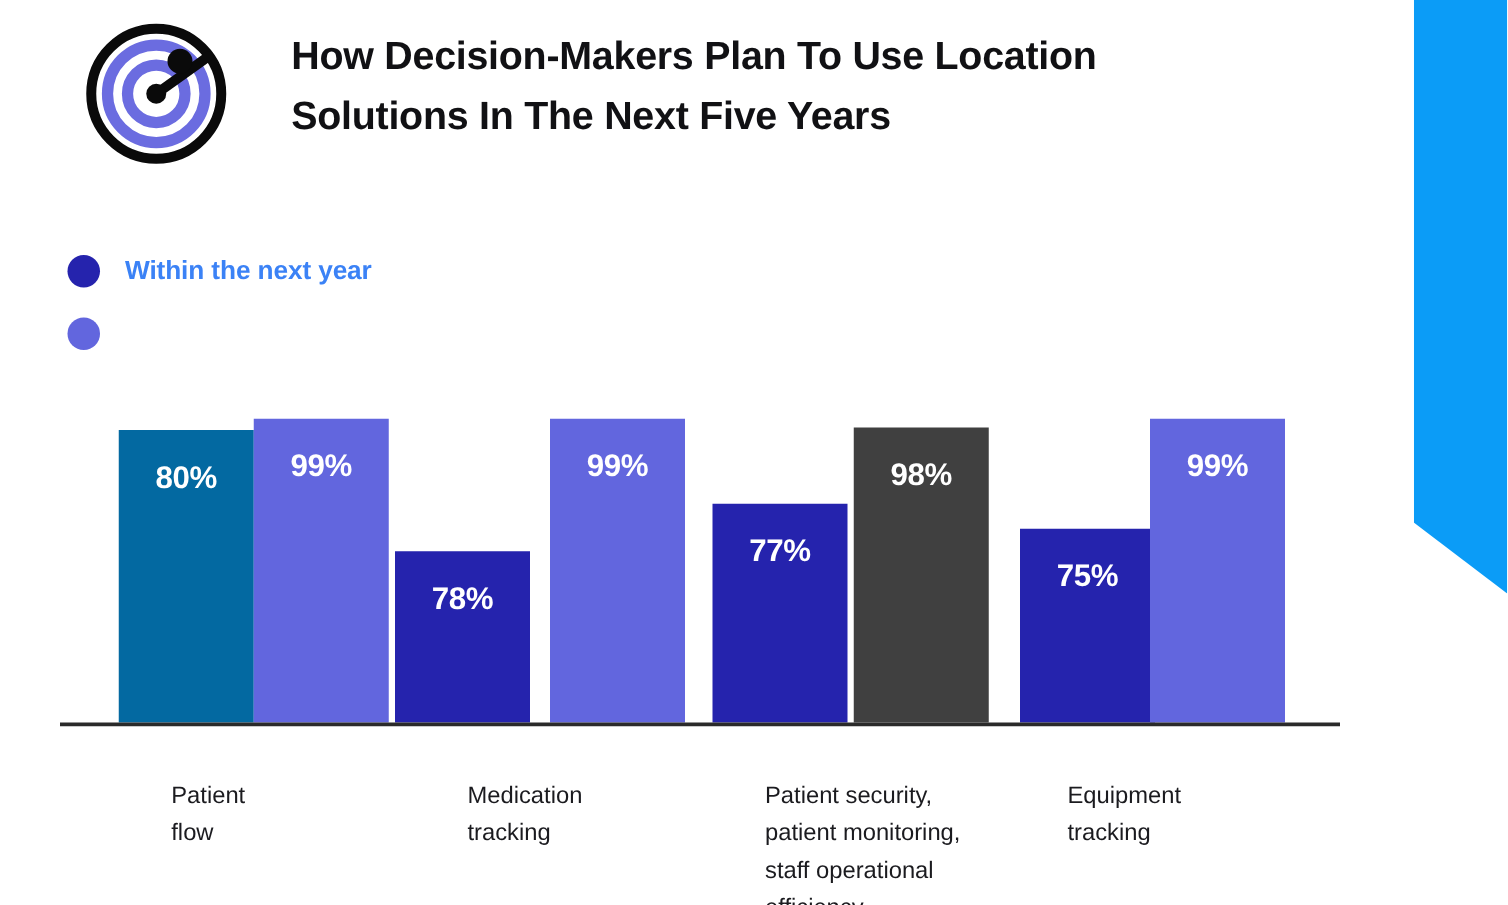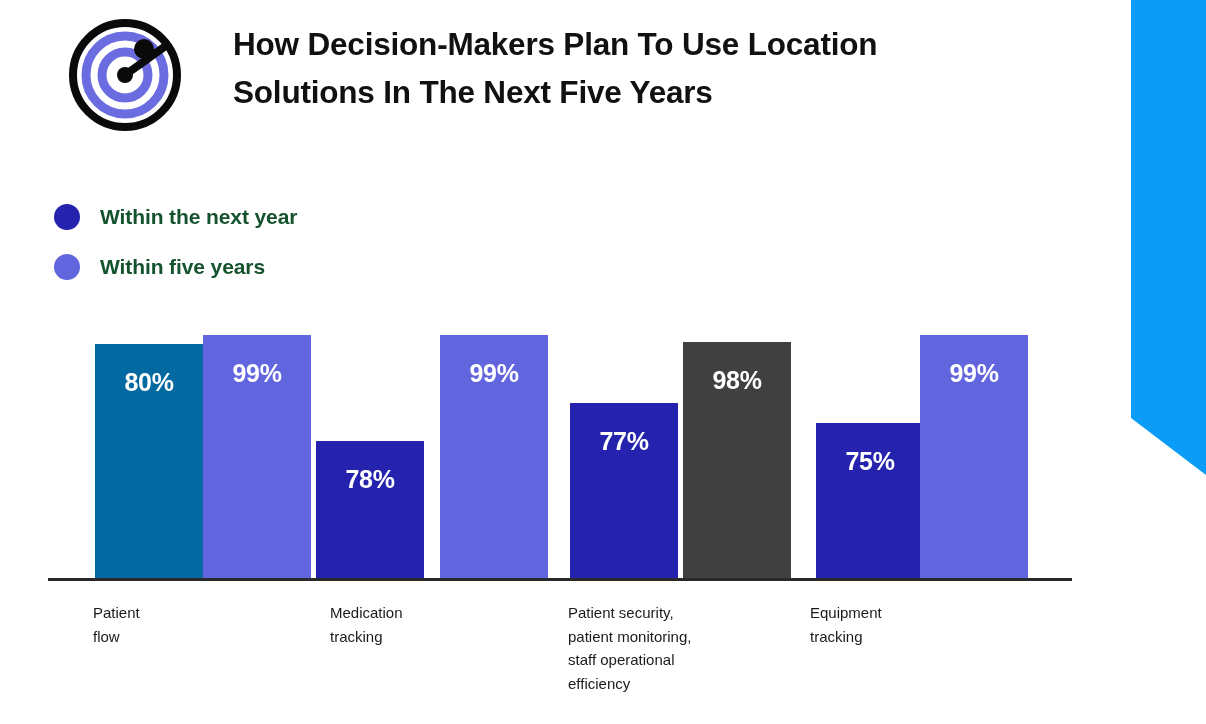--- a/index.html
+++ b/index.html
@@ -73,21 +73,21 @@
   .legend-dot {
     width: 26px;
     height: 26px;
     border-radius: 50%;
     flex: 0 0 auto;
   }
   .legend-label {
     margin-left: 20px;
     font-size: 21px;
     font-weight: bold;
-    color: #14532d;
+    color: #3b82f6;
     letter-spacing: -0.1px;
   }
 
   
   #plot {
     position: absolute;
     left: 0;
     top: 0;
     width: 1206px;
     height: 724px;
@@ -109,25 +109,26 @@
     left: 0;
     right: 0;
     text-align: center;
     color: #ffffff;
     font-size: 25px;
     font-weight: bold;
     letter-spacing: -0.3px;
   }
   .cat-label {
     position: absolute;
-    top: 601px;
-    font-size: 15px;
+    top: 622px;
+    font-size: 19px;
     line-height: 1.58;
     color: #1b1b1f;
     white-space: pre-line;
+    margin-left: 44px;
   }
 </style>
 </head>
 <body>
 
 <div id="page">
 
   <div id="side-banner"></div>
 
   <div id="header">
@@ -147,21 +148,20 @@
 Solutions In The Next Five Years</div>
   </div>
 
   <div id="legend">
     <div class="legend-row">
       <span class="legend-dot" id="legend-dot-0" style="background: rgb(37, 35, 173);"></span>
       <span class="legend-label">Within the next year</span>
     </div>
     <div class="legend-row">
       <span class="legend-dot" id="legend-dot-1" style="background: rgb(98, 102, 222);"></span>
-      <span class="legend-label">Within five years</span>
     </div>
   </div>
 
   <div id="plot">
     <div id="bars-layer">
         <div class="bar" style="left: 95px; width: 108px; height: 234px; background: #0369a1;">
           <span class="bar-value" style="top: 24px;">80%</span>
         </div>
         <div class="bar" style="left: 203px; width: 108px; height: 243px; background: rgb(98, 102, 222);">
           <span class="bar-value" style="top: 24px;">99%</span>

